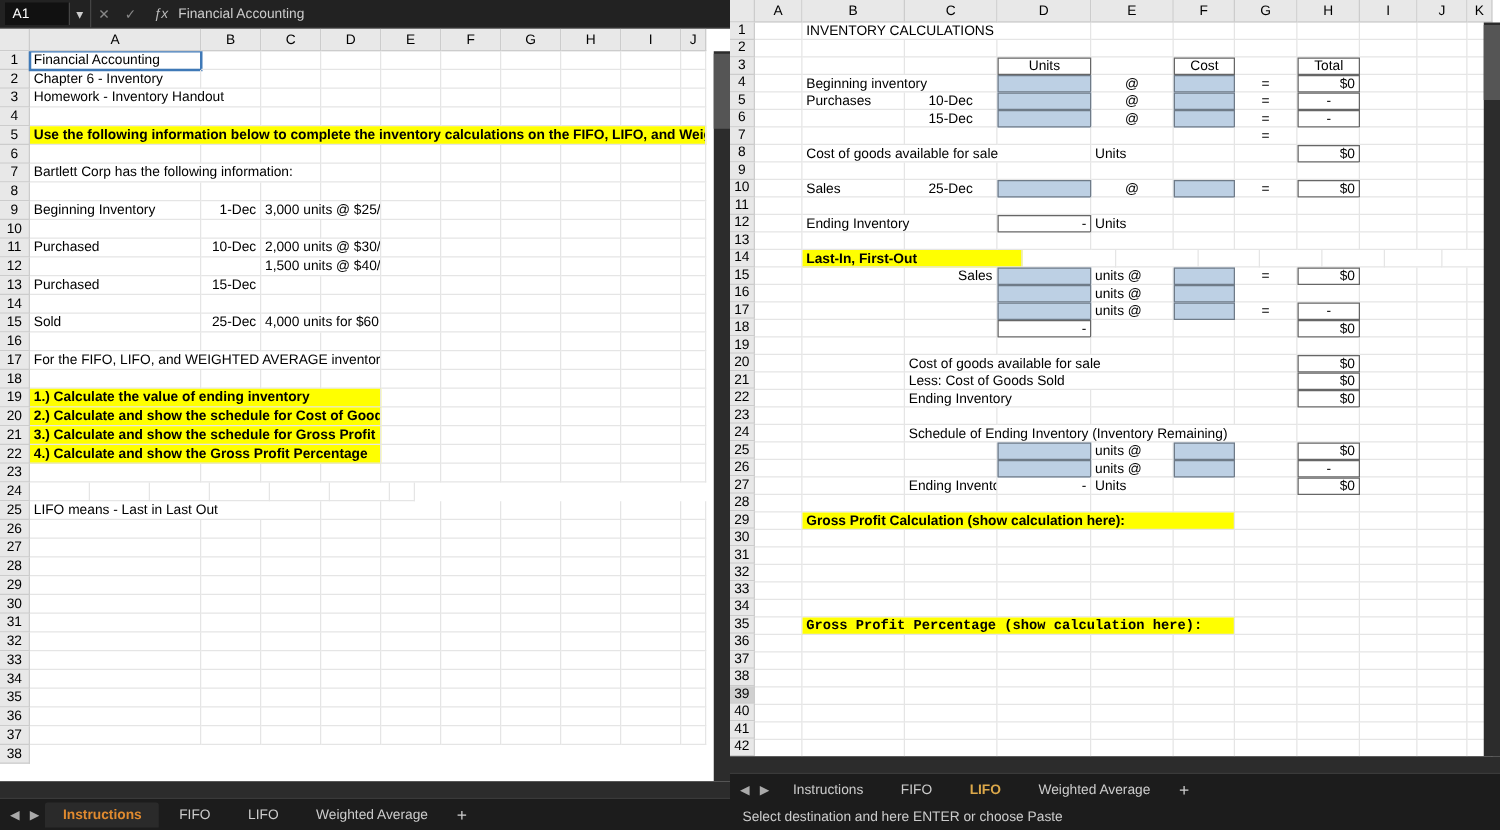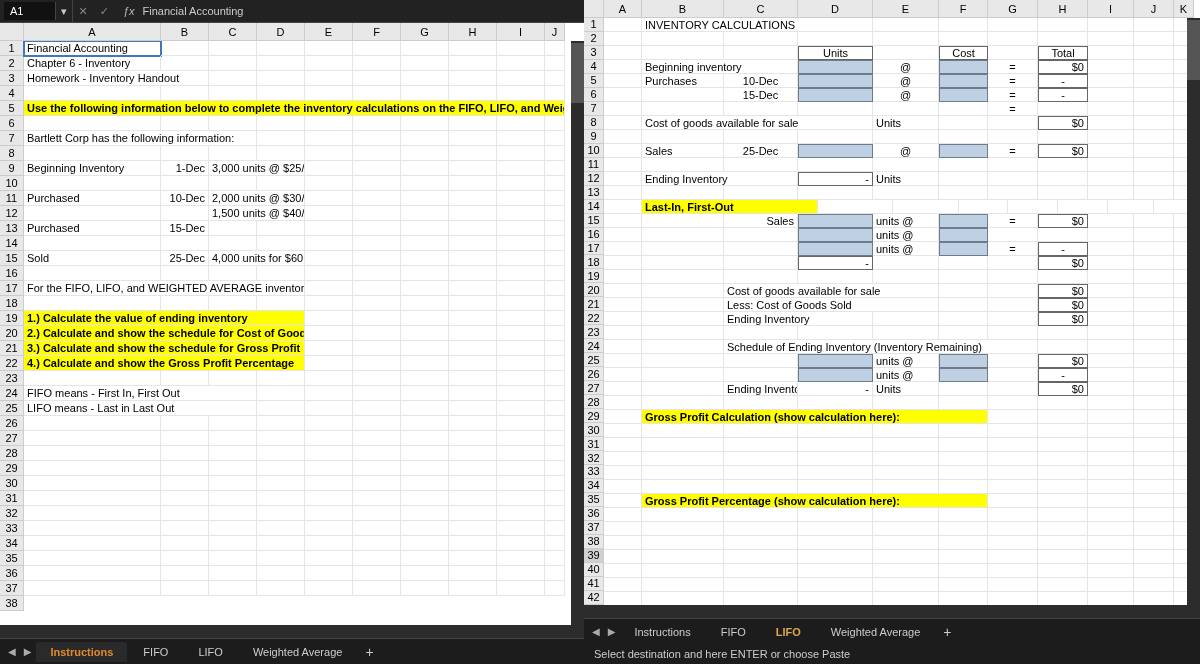--- a/index.html
+++ b/index.html
@@ -355,21 +355,20 @@
               <div class="cell" style="width: 48px;"></div>
               <div class="cell" style="width: 48px;"></div>
               <div class="cell" style="width: 48px;"></div>
               <div class="cell" style="width: 48px;"></div>
               <div class="cell" style="width: 48px;"></div>
               <div class="cell" style="width: 48px;"></div>
               <div class="cell" style="width: 48px;"></div>
               <div class="cell" style="width: 20px;"></div>
             </div>
             <div class="row" style="height: 15px;">
-              <div class="cell" style="width: 233px;">FIFO means - First In, First Out</div>
               <div class="cell" style="width: 48px;"></div>
               <div class="cell" style="width: 48px;"></div>
               <div class="cell" style="width: 48px;"></div>
               <div class="cell" style="width: 48px;"></div>
               <div class="cell" style="width: 48px;"></div>
               <div class="cell" style="width: 48px;"></div>
               <div class="cell" style="width: 20px;"></div>
             </div>
             <div class="row" style="height: 15px;">
               <div class="cell" style="width: 233px;">LIFO means - Last in Last Out</div>
@@ -1028,21 +1027,21 @@
               <div class="cell" style="width: 66px;"></div>
               <div class="cell" style="width: 49px;"></div>
               <div class="cell" style="width: 50px;"></div>
               <div class="cell" style="width: 50px;"></div>
               <div class="cell" style="width: 46px;"></div>
               <div class="cell" style="width: 40px;"></div>
               <div class="cell" style="width: 20px;"></div>
             </div>
             <div class="row" style="height: 14px;">
               <div class="cell" style="width: 38px;"></div>
-              <div class="cell hl-yellow bold" style="width: 346px;">Gross Profit Percentage (show calculation here):</div>
+              <div class="cell hl-yellow bold" style="width: 346px; font-family: Liberation Mono, monospace;">Gross Profit Percentage (show calculation here):</div>
               <div class="cell" style="width: 50px;"></div>
               <div class="cell" style="width: 50px;"></div>
               <div class="cell" style="width: 46px;"></div>
               <div class="cell" style="width: 40px;"></div>
               <div class="cell" style="width: 20px;"></div>
             </div>
             <div class="row" style="height: 14px;">
               <div class="cell" style="width: 38px;"></div>
               <div class="cell" style="width: 82px;"></div>
               <div class="cell" style="width: 74px;"></div>

